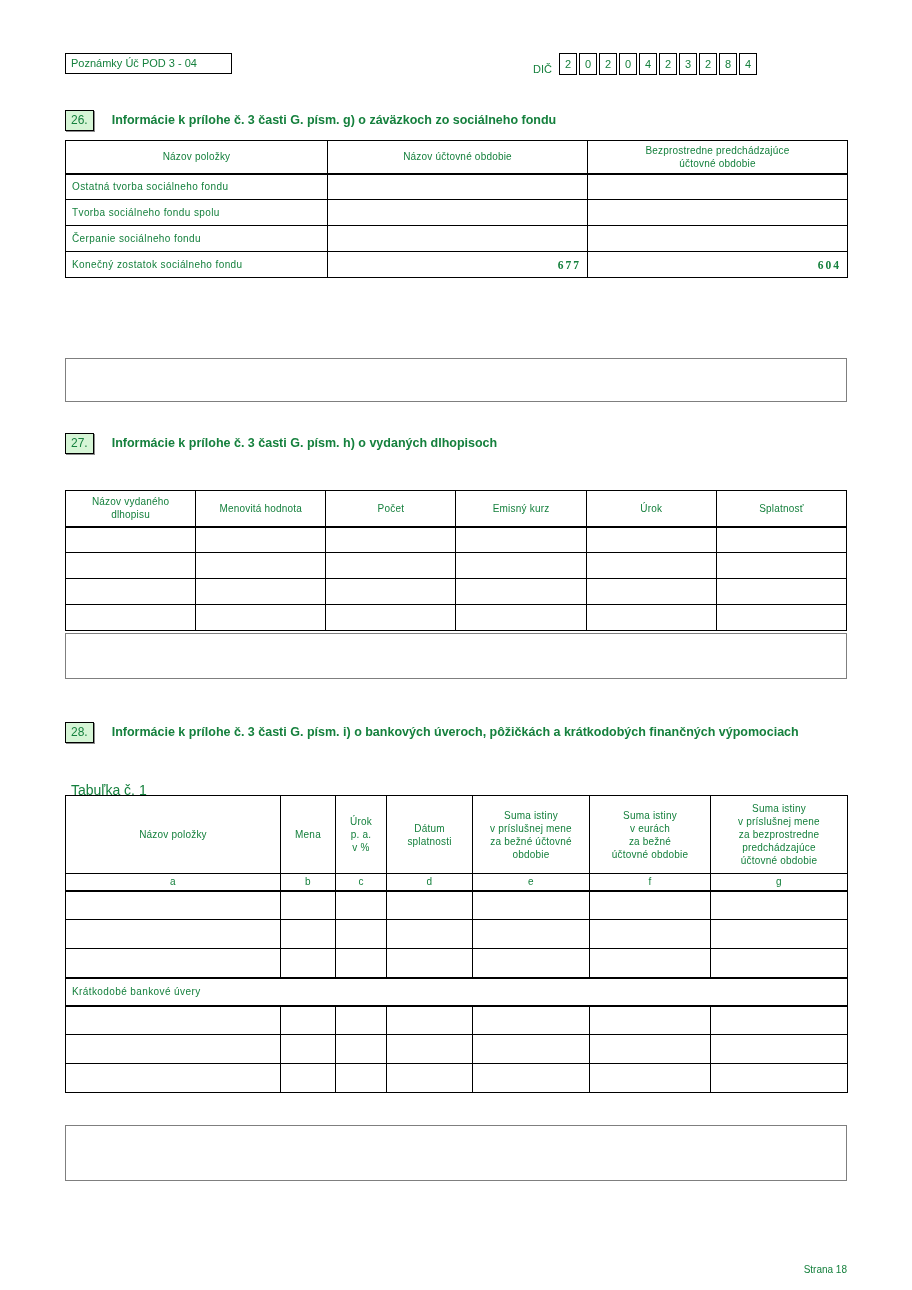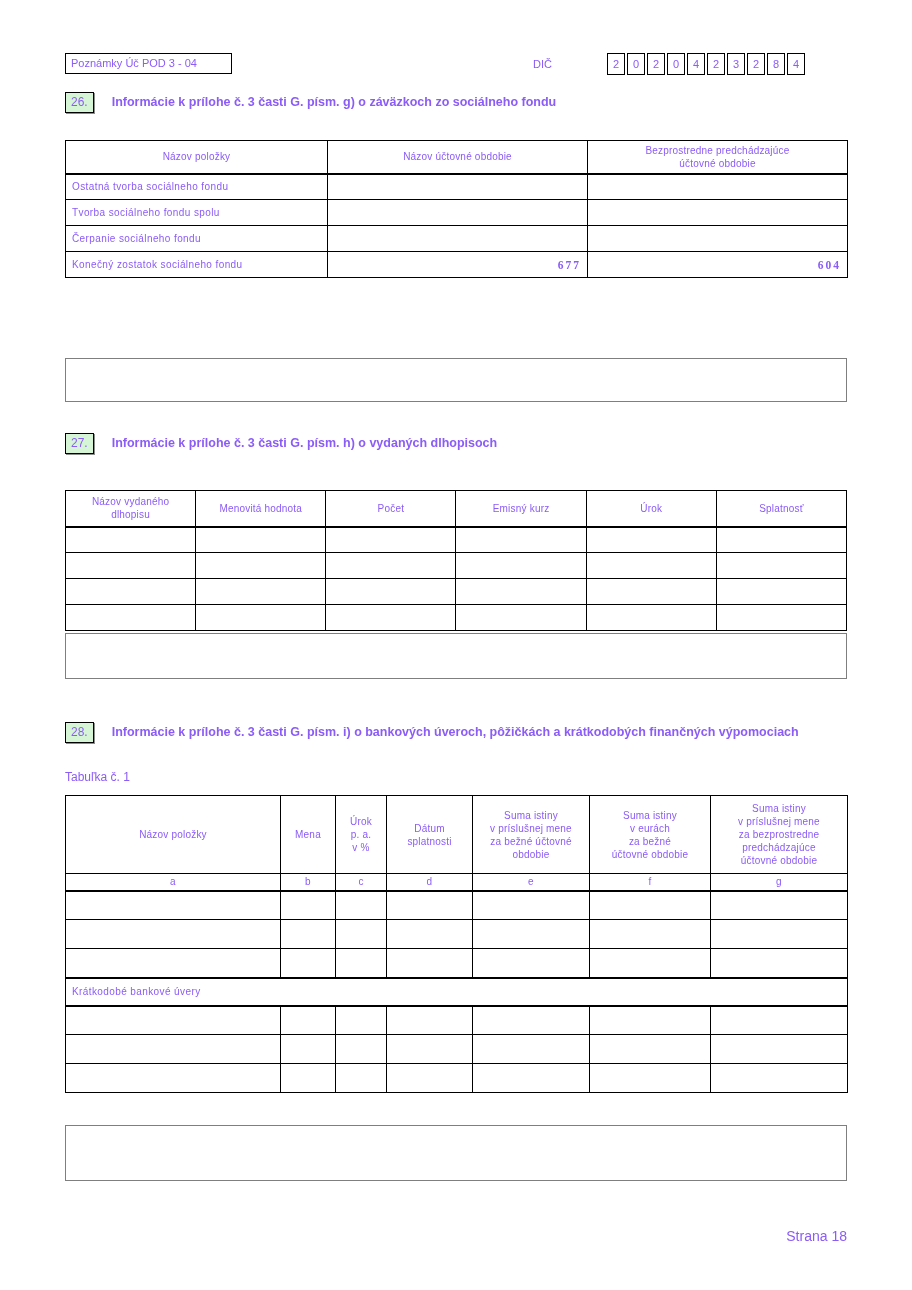--- a/index.html
+++ b/index.html
@@ -1,35 +1,35 @@
 <!DOCTYPE html>
 <html><head>
 <meta charset="utf-8">
 <style>
   * { box-sizing: border-box; }
   body { margin:0; background:#fff; }
   .page { position:relative; width:912px; height:1290px; background:#fff;
-          font-family:"Liberation Sans", sans-serif; color:#8b5cf6; overflow:hidden; }
+          font-family:"Liberation Sans", sans-serif; color:#15803d; overflow:hidden; }
 
   
   .form-box { position:absolute; left:65px; top:53px; width:167px; height:21px;
               border:1px solid #000; font-size:11px; line-height:19px; padding-left:5px; }
-  .dic-group { position:absolute; left:533px; top:53px; height:22px; display:flex; align-items:center;gap:48px; }
+  .dic-group { position:absolute; left:533px; top:53px; height:22px; display:flex; align-items:flex-end; }
   .dic-label { font-size:11px; margin-right:7px; }
   .dic-boxes { display:flex; gap:2px; }
   .dic-cell { width:18px; height:22px; border:1px solid #000; font-size:11px;
               display:flex; align-items:center; justify-content:center; }
 
   
   .section-head { position:absolute; left:65px; display:flex; align-items:flex-start; }
   .badge { border:1px solid #000; box-shadow:1px 1px 0 #8c8c8c; font-size:12px;
            padding:2px 5px 3px 5px; margin-right:18px; flex:0 0 auto; }
   .title { font-weight:bold; font-size:12.5px; line-height:17px; padding-top:2px; }
   .title.justify { text-align:justify; width:732px; }
-  .caption { position:absolute; left:65px; font-size:12px; }
+  .caption { position:absolute; left:71px; font-size:14px;margin-top:12px; }
 
   
   table { border-collapse:collapse; table-layout:fixed; width:782px;
           position:absolute; left:65px; border:1.5px solid #000; }
   th, td { border:1px solid #000; font-size:10px; padding:0; overflow:hidden; }
   thead th { font-weight:normal; text-align:center; vertical-align:middle;
              white-space:pre-line; line-height:13px; letter-spacing:0.2px;
              border-bottom:2px solid #000; }
   td.lbl { text-align:left; padding-left:6px; letter-spacing:0.4px; }
   td.val { text-align:right; padding-right:6px; }
@@ -50,21 +50,21 @@
   #table28 tbody td { height:29px; }
   #table28 tbody td.group { text-align:left; padding-left:6px; letter-spacing:0.4px;
                             border-top:2px solid #000; border-bottom:2px solid #000; height:28px; }
 
   
   .notes { position:absolute; left:65px; width:782px; border:1px solid #7f7f7f; background:#fff; }
   #notes26 { top:358px; height:44px; }
   #notes27 { top:633px; height:46px; }
   #notes28 { top:1125px; height:56px; }
 
-  .footer { position:absolute; right:65px; top:1228px; font-size:14px;margin-left:9px; }
+  .footer { position:absolute; right:65px; top:1264px; font-size:10px;margin-left:9px; }
 </style>
 </head>
 <body>
 
 <div class="page">
 
   <div class="form-box">
     <span>Poznámky Úč POD 3 - 04</span>
   </div>
   <div class="dic-group">
@@ -76,21 +76,21 @@
         <div class="dic-cell">0</div>
         <div class="dic-cell">4</div>
         <div class="dic-cell">2</div>
         <div class="dic-cell">3</div>
         <div class="dic-cell">2</div>
         <div class="dic-cell">8</div>
         <div class="dic-cell">4</div>
       </div>
   </div>
 
-  <div class="section-head" style="top:92px;">
+  <div class="section-head" style="top:110px;">
     <span class="badge" style="background: rgb(214, 245, 214);">26.</span>
     <span class="title">Informácie k prílohe č. 3 časti G. písm. g) o záväzkoch zo sociálneho fondu</span>
   </div>
   <table id="table26">
     <colgroup>
         <col style="width:262px">
         <col style="width:260px">
         <col style="width:260px">
       </colgroup>
     <thead>

